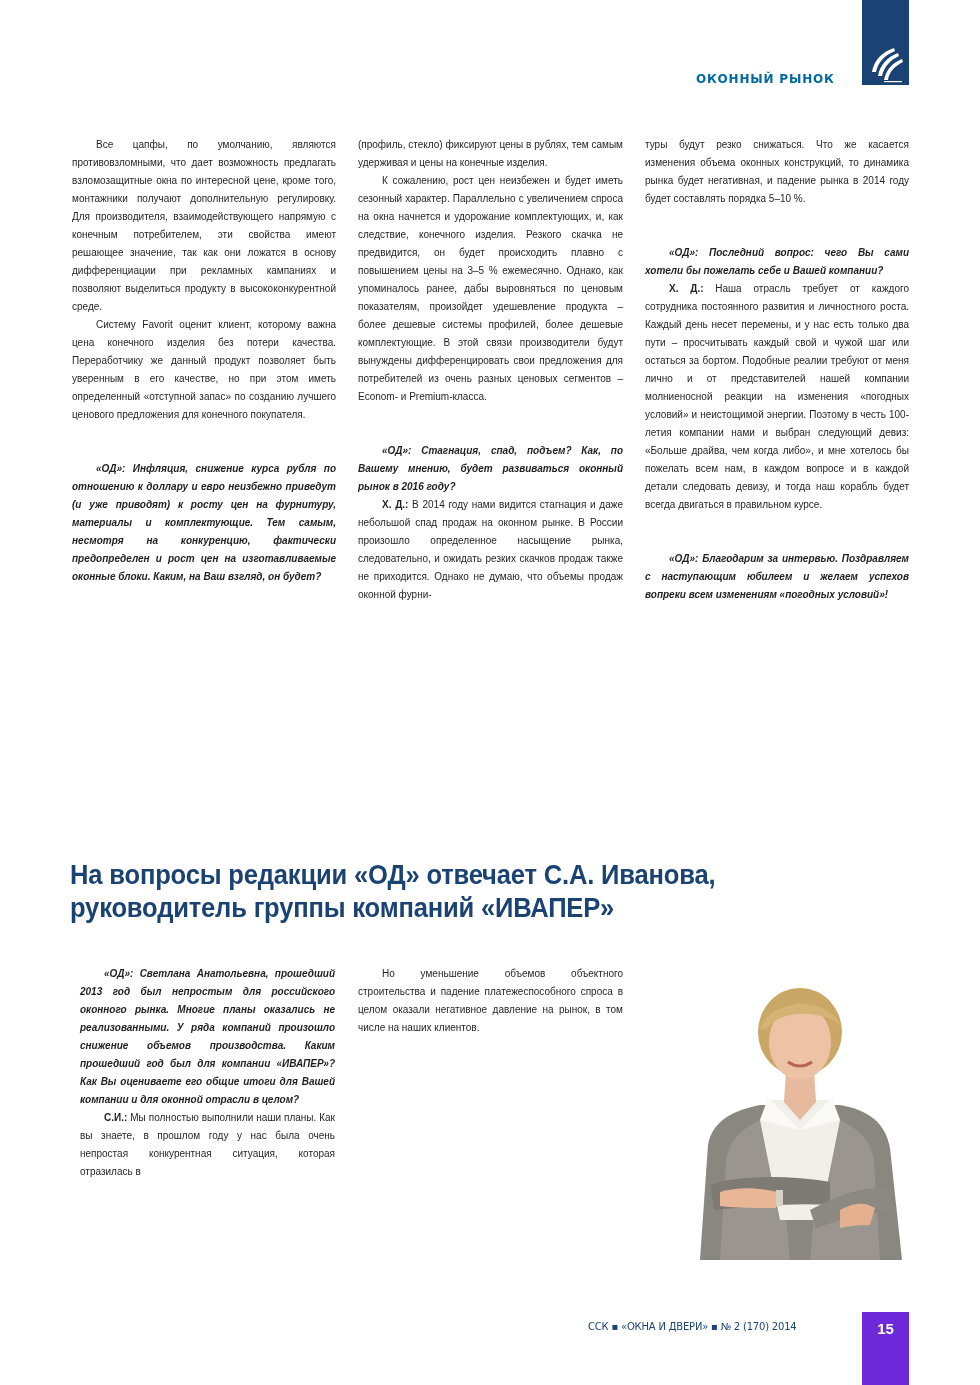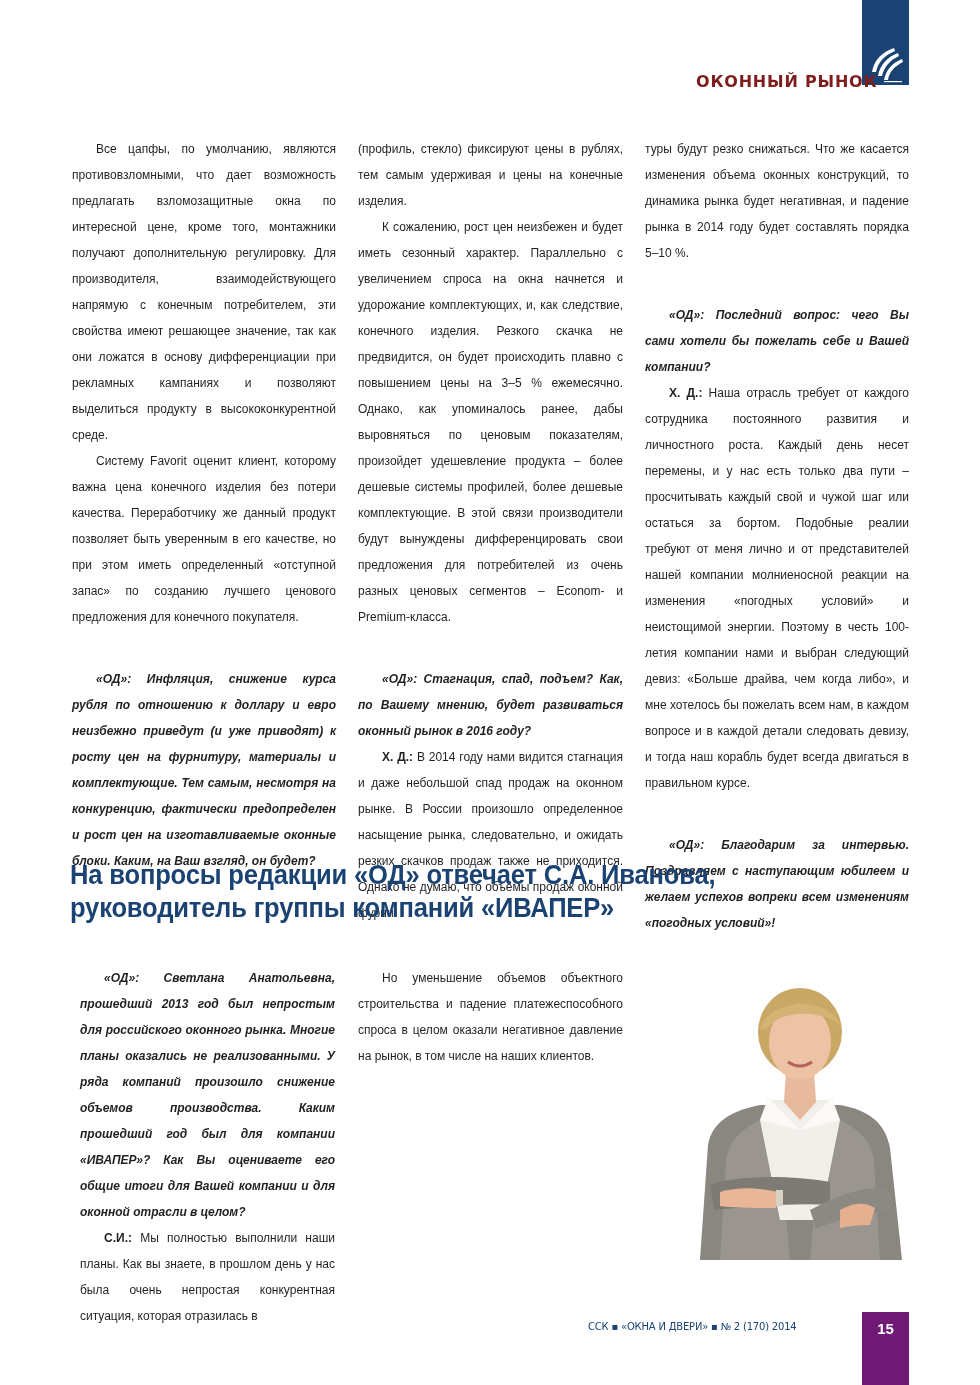--- a/index.html
+++ b/index.html
@@ -1,38 +1,38 @@
 <!DOCTYPE html>
 <html><head>
 <meta charset="utf-8">
 <style>
   html, body { margin:0; padding:0; background:#ffffff; }
   body { width:980px; height:1385px; position:relative; overflow:hidden;
          font-family:"Liberation Sans", sans-serif; color:#231f20; }
   .tab-top { position:absolute; left:862px; top:0; width:47px; height:85px; background:#1a4373; }
   .tab-top svg { position:absolute; left:6px; top:38px; }
-  .section-label { position:absolute; left:696px; top:72px; font-size:16px; font-weight:bold;
-                   color:#7f1d1d; letter-spacing:0.8px; font-family:"DejaVu Sans", sans-serif;text-align:right; }
-  .col { position:absolute; font-size:12px; line-height:26px; text-align:justify; hyphens:manual; }
+  .section-label { position:absolute; left:696px; top:72px; font-size:12px; font-weight:bold;
+                   color:#0369a1; letter-spacing:0.8px; font-family:"DejaVu Sans", sans-serif;text-align:right; }
+  .col { position:absolute; font-size:10px; line-height:18px; text-align:justify; hyphens:manual; }
   .col p { margin:0; text-indent:24px; }
   .col p.q { font-weight:bold; font-style:italic; }
   .col p.gap { margin-top:36px; }
   .col .spk { font-weight:bold; }
   .col1 { left:72px; top:136px; width:264px; }
   .col2 { left:358px; top:136px; width:265px; }
   .col3 { left:645px; top:136px; width:264px; }
   .headline { position:absolute; left:70px; top:858px; width:800px; font-size:27.5px; line-height:33px;
               font-weight:bold; color:#1a4373; font-family:"Liberation Sans", sans-serif;
               transform:scaleX(0.93); transform-origin:left top; letter-spacing:-0.2px; }
   .b1 { left:80px; top:965px; width:255px; }
   .b2 { left:358px; top:965px; width:265px; }
   .photo { position:absolute; left:680px; top:970px; width:240px; height:290px; }
   .footer-text { position:absolute; left:588px; top:1321px; font-size:10px; color:#1a4373;
                  font-family:"DejaVu Sans", sans-serif; letter-spacing:-0.2px; }
-  .tab-bottom { position:absolute; left:862px; top:1312px; width:47px; height:73px; background:#701a75; }
+  .tab-bottom { position:absolute; left:862px; top:1312px; width:47px; height:73px; background:#6d28d9; }
   .page-num { position:absolute; left:0; width:47px; top:8px; text-align:center; color:#fff;
               font-weight:bold; font-size:15px; font-family:"Liberation Sans", sans-serif; }
 </style>
 </head>
 <body>
 
 <div class="tab-top">
   <svg width="36" height="46" viewBox="0 0 36 46">
     <path d="M4 34 C6 22 14 14 26 10 L27 13 C17 17 10 24 8 34 Z" fill="#ffffff"></path>
     <path d="M10 38 C12 27 19 19 30 15 L31 18 C22 22 16 29 14 38 Z" fill="#ffffff"></path>
@@ -60,21 +60,21 @@
     <p class="q gap">«ОД»: Благодарим за интервью. Поздравляем с наступающим юбилеем и желаем успехов вопреки всем изменениям «погодных условий»!</p>
   </div>
 
 <div class="headline">
   <div>На вопросы редакции «ОД» отвечает С.А. Иванова,</div>
   <div>руководитель группы компаний «ИВАПЕР»</div>
 </div>
 
 <div class="col b1">
     <p class="q">«ОД»: Светлана Анатольевна, прошедший 2013 год был непростым для российского оконного рынка. Многие планы оказались не реализованными. У ряда компаний произошло снижение объемов производства. Каким прошедший год был для компании «ИВАПЕР»? Как Вы оцениваете его общие итоги для Вашей компании и для оконной отрасли в целом?</p>
-    <p><span class="spk">С.И.:</span><span> Мы полностью выполнили наши планы. Как вы знаете, в прошлом день  у нас была очень непростая конкурентная ситуация, которая отразилась в</span></p>
+    <p><span class="spk">С.И.:</span><span> Мы полностью выполнили наши планы. Как вы знаете, в прошлом году  у нас была очень непростая конкурентная ситуация, которая отразилась в</span></p>
   </div>
 <div class="col b2">
     <p>Но уменьшение объемов объектного строительства и падение платежеспособного спроса в целом оказали негативное давление на рынок, в том числе на наших клиентов.</p>
   </div>
 
 <div class="photo">
   <svg width="240" height="290" viewBox="0 0 240 290">
 
     <path d="M20 290 L28 175 C32 150 55 140 80 135 L160 135 C188 140 205 152 210 178 L222 290 Z" fill="#8a8680"></path>
     <path d="M40 290 L46 190 C50 170 60 160 80 150 L100 180 L110 290 Z" fill="#9a958e"></path>

